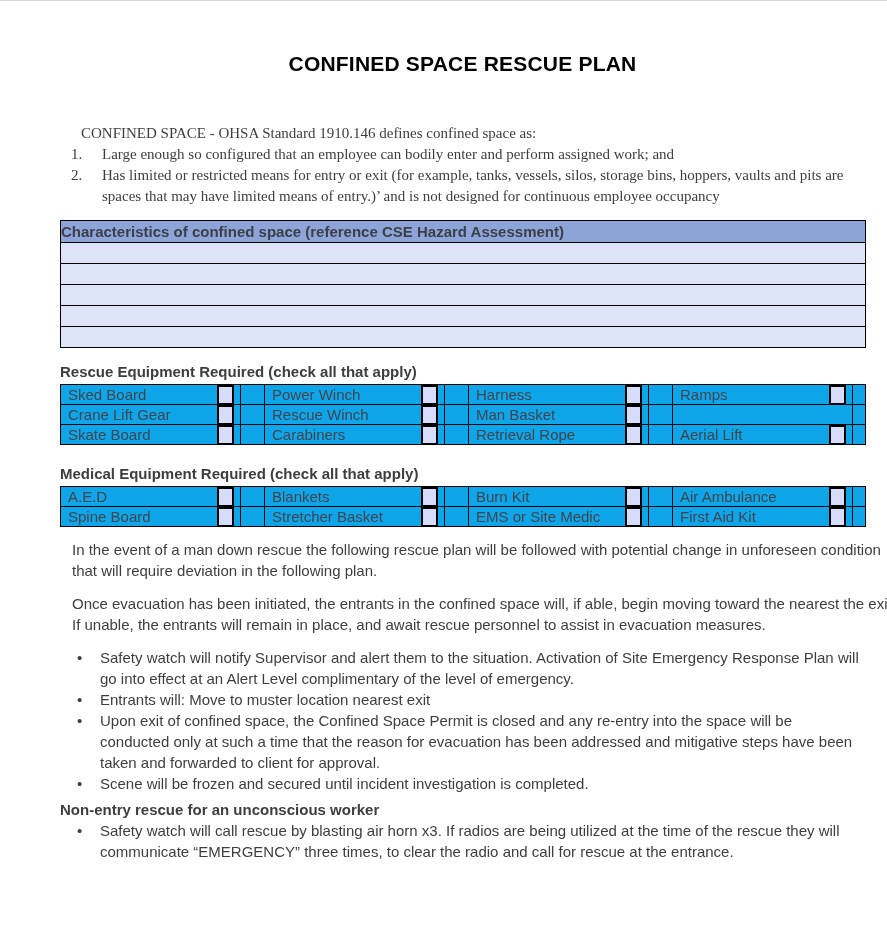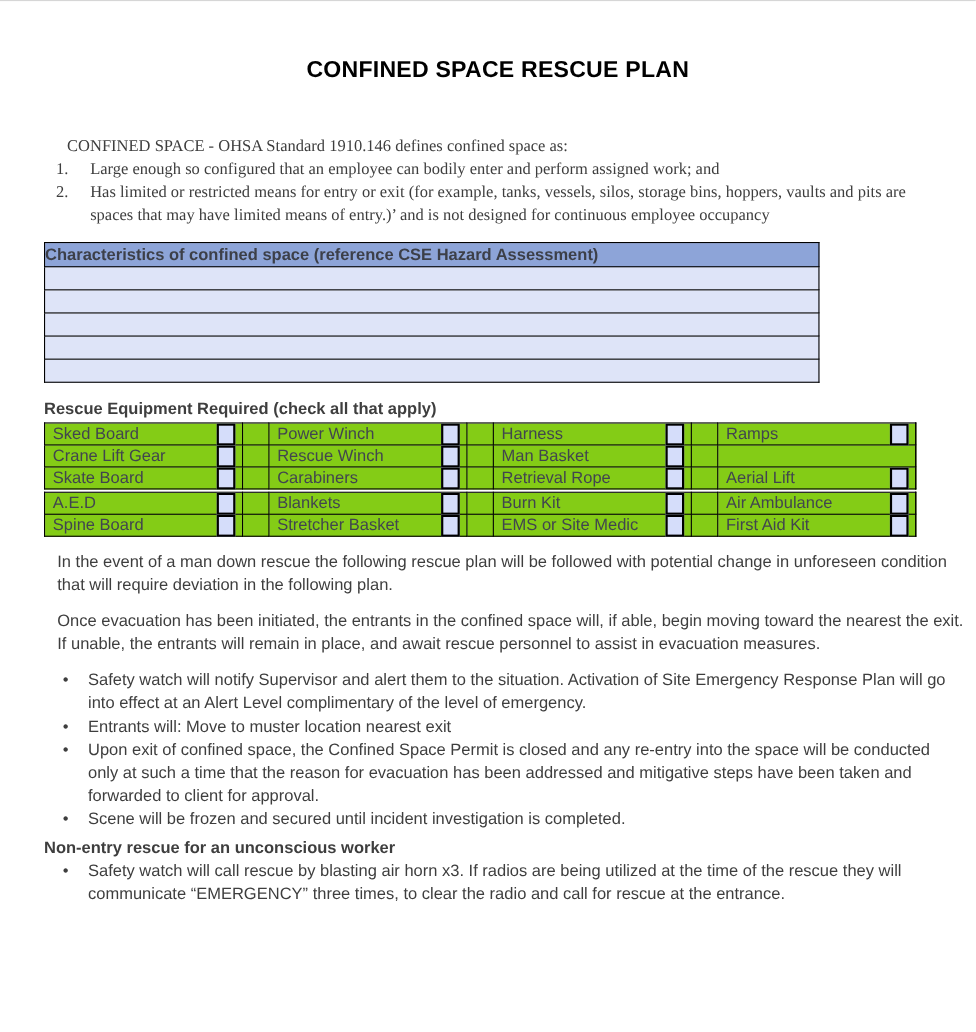--- a/index.html
+++ b/index.html
@@ -1,46 +1,46 @@
 <!DOCTYPE html>
 <html><head>
 <meta charset="utf-8">
 <style>
   html,body{margin:0;padding:0;}
   body{
     width:887px;height:938px;overflow:hidden;background:#ffffff;
     font-family:"Liberation Sans",sans-serif;font-size:15px;line-height:21px;color:#3e3e3e;
     border-top:1px solid #d6d6d6;box-sizing:border-box;
   }
-  .content{padding:0 22px 0 40px;}
+  .content{padding:0 22px 0 60px;}
   .doc-title{
     text-align:center;font-size:21px;line-height:26px;font-weight:bold;color:#000;
     margin:50px 0 0 0;letter-spacing:.2px;
   }
   .intro{margin:46px 0 0 21px;font-family:Liberation Serif, serif;}
   .intro-lead{margin:0;}
   .num-item{display:flex;margin-left:-10px;}
   .num-marker{flex:0 0 31px;}
   .num-text{flex:1;}
-  table.doc-table{border-collapse:collapse;width:705px;table-layout:fixed;}
+  table.doc-table{border-collapse:collapse;width:806px;table-layout:fixed;}
   table.doc-table td,table.doc-table th{border:1px solid #000;padding:0;overflow:visible;}
   .char-table{margin-top:13px;}
   .char-table th{
     background:#8da4d8;height:20px;text-align:left;padding-left:7px;
     font-size:15px;color:#3c3f48;font-weight:bold;
   }
   .char-table td{background:#dee4f8;height:20px;}
   .section-heading{font-size:15px;line-height:20px;font-weight:bold;color:#3e3e3e;margin:0;}
   .mt-rescue{margin-top:14px;}
   .mt-medical{margin-top:19px;}
   .mt-basic{margin-top:17px;}
   .mt-evac{margin-top:13px;}
   .mt-nonentry{margin-top:6px;}
   .equip-table{margin-top:2px;}
-  .equip-table td{background:#84cc16;height:19px;}
+  .equip-table td{background:#0ea5e9;height:19px;}
   .equip-inner{display:flex;align-items:center;height:19px;}
   .equip-label{flex:1;padding-left:7px;color:#41454f;white-space:nowrap;overflow:hidden;}
   .equip-checkbox{
     flex:0 0 auto;width:13px;height:16px;border:2px solid #000;background:#d5ddfa;
     margin-right:6px;
   }
   .para{margin:12px;width:828px;}
   .bullet-list{margin:0 0 0 17px;}
   .bullet-item{display:flex;}
   .bullet-dot{flex:0 0 23px;}
@@ -186,20 +186,21 @@
             <div class="equip-inner">
               <span class="equip-label">Aerial Lift</span>
               <span class="equip-checkbox"></span>
             </div>
           </td>
           <td></td>
         </tr>
       </tbody>
   </table>
 
+  <h2 class="section-heading mt-medical">Medical Equipment Required (check all that apply)</h2>
   <table class="doc-table equip-table">
     <colgroup>
       <col style="width:180px">
         <col style="width:24px">
       <col style="width:180px">
         <col style="width:24px">
       <col style="width:180px">
         <col style="width:24px">
       <col style="width:180px">
         <col>

